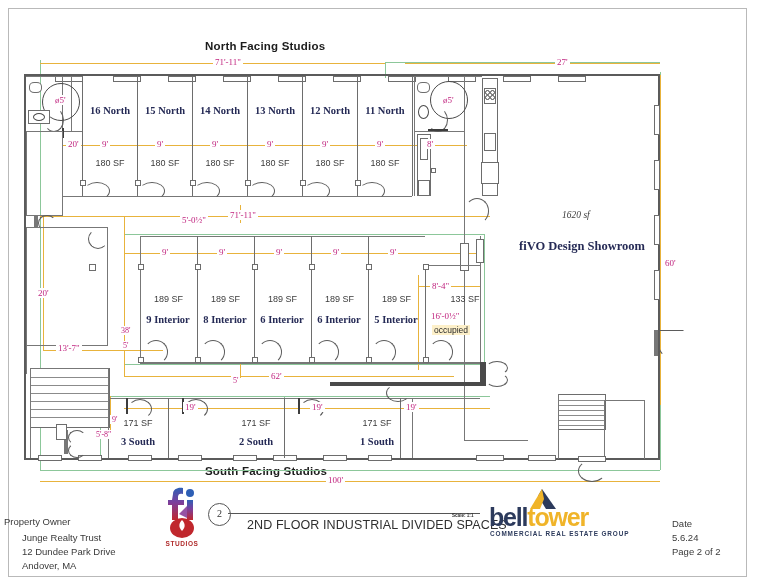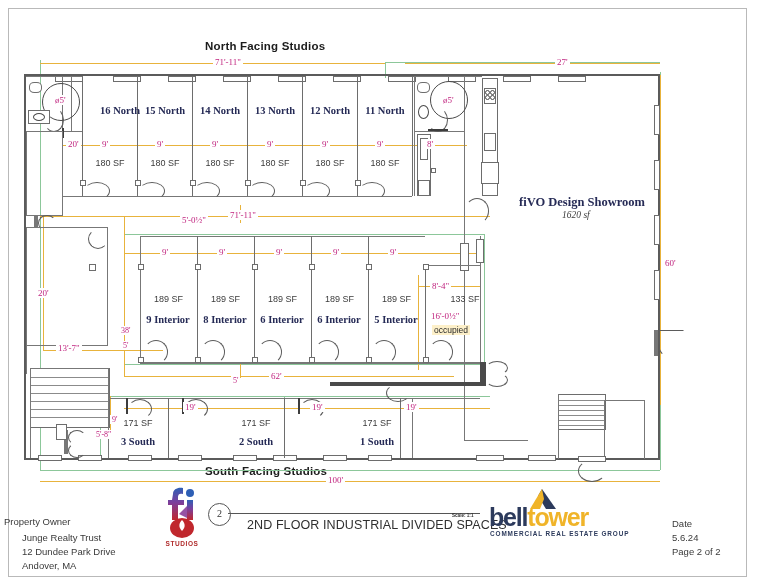--- a/index.html
+++ b/index.html
@@ -5,21 +5,21 @@
   html,body{margin:0;padding:0;background:#ffffff;}
   body{width:761px;height:588px;overflow:hidden;font-family:"Liberation Sans",sans-serif;}
   #sheet{position:relative;width:761px;height:588px;background:#ffffff;}
   .frame{position:absolute;left:8px;top:8px;width:737px;height:567px;border:1px solid #b9b9b9;background:#fff;}
   .abs{position:absolute;}
 
   
   .hdr-title{font-family:"Liberation Sans",sans-serif;font-weight:bold;font-size:11.5px;color:#1c1c1c;letter-spacing:.2px;white-space:nowrap;}
   .room-name{font-family:"Liberation Serif",serif;font-weight:bold;font-size:10.5px;color:#262b56;white-space:nowrap;text-align:center;}
   .room-sf{font-family:"Liberation Sans",sans-serif;font-size:9px;color:#3b3b3b;white-space:nowrap;text-align:center;}
-  .showroom-name{font-family:"Liberation Serif",serif;font-weight:bold;font-size:12.5px;color:#262b56;white-space:nowrap;}
+  .showroom-name{font-family:"Liberation Serif",serif;font-weight:bold;font-size:12.5px;color:#262b56;white-space:nowrap;margin-top:44px;}
   .showroom-sf{font-family:"Liberation Serif",serif;font-style:italic;font-size:9.5px;color:#3b3b3b;white-space:nowrap;}
   .dim{font-family:"Liberation Serif",serif;font-size:9px;color:#c0247f;white-space:nowrap;background:#fff;padding:0 2px;}
   .dim.small{font-size:8px;}
   .occupied{font-family:"Liberation Sans",sans-serif;font-size:8.5px;color:#2a2a2a;background:#fdf0c9;padding:0 2px;white-space:nowrap;}
   .meta{font-family:"Liberation Sans",sans-serif;font-size:9.5px;color:#3a3a3a;white-space:nowrap;line-height:14px;}
   .sheet-title{font-family:"Liberation Sans",sans-serif;font-size:12.5px;color:#2f2f2f;white-space:nowrap;letter-spacing:.1px;}
   .scale-lbl{font-family:"Liberation Sans",sans-serif;font-size:4.6px;font-weight:bold;color:#2f2f2f;white-space:nowrap;}
 
   
   .wall{position:absolute;background:#5b5b5b;}
@@ -291,21 +291,21 @@
   <div class="swing" style="left:128px;top:399px;width:22px;height:18px;border-color:#5b5b5b #5b5b5b transparent transparent;border-top-right-radius:100%;"></div>
   <div class="door-leaf" style="left:182px;top:398px;width:2px;height:16px;"></div>
   <div class="swing" style="left:184px;top:399px;width:22px;height:18px;border-color:#5b5b5b #5b5b5b transparent transparent;border-top-right-radius:100%;"></div>
   <div class="door-leaf" style="left:298px;top:398px;width:2px;height:16px;"></div>
   <div class="swing" style="left:300px;top:399px;width:22px;height:18px;border-color:#5b5b5b #5b5b5b transparent transparent;border-top-right-radius:100%;"></div>
   <div class="swing" style="left:386px;top:384px;width:22px;height:16px;border-color:transparent transparent #5b5b5b #5b5b5b;border-bottom-left-radius:100%;"></div>
 
   <div class="wall-thin" style="left:108px;top:398px;width:1px;height:60px;"></div>
   <div class="fixbox" style="left:56px;top:424px;width:9px;height:14px;"></div>
 
-  <div class="abs room-name" style="left:92px;top:105px;width:56px;">16 North</div>
+  <div class="abs room-name" style="left:82px;top:105px;width:56px;">16 North</div>
   <div class="abs room-sf" style="left:82px;top:158px;width:56px;">180 SF</div>
   <div class="abs dim" style="left:100px;top:139px;">9'</div>
 
   <div class="abs room-name" style="left:137px;top:105px;width:56px;">15 North</div>
   <div class="abs room-sf" style="left:137px;top:158px;width:56px;">180 SF</div>
   <div class="abs dim" style="left:155px;top:139px;">9'</div>
 
   <div class="abs room-name" style="left:192px;top:105px;width:56px;">14 North</div>
   <div class="abs room-sf" style="left:192px;top:158px;width:56px;">180 SF</div>
   <div class="abs dim" style="left:210px;top:139px;">9'</div>

